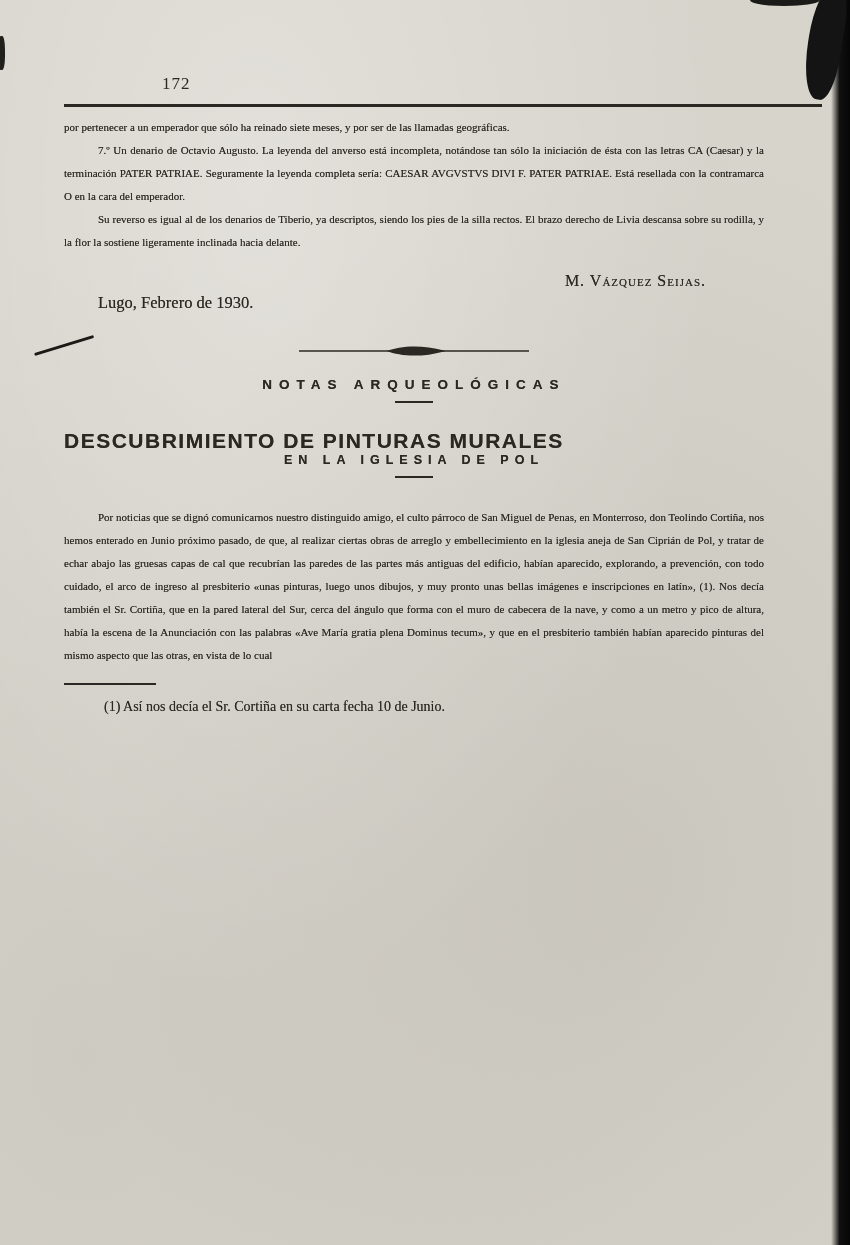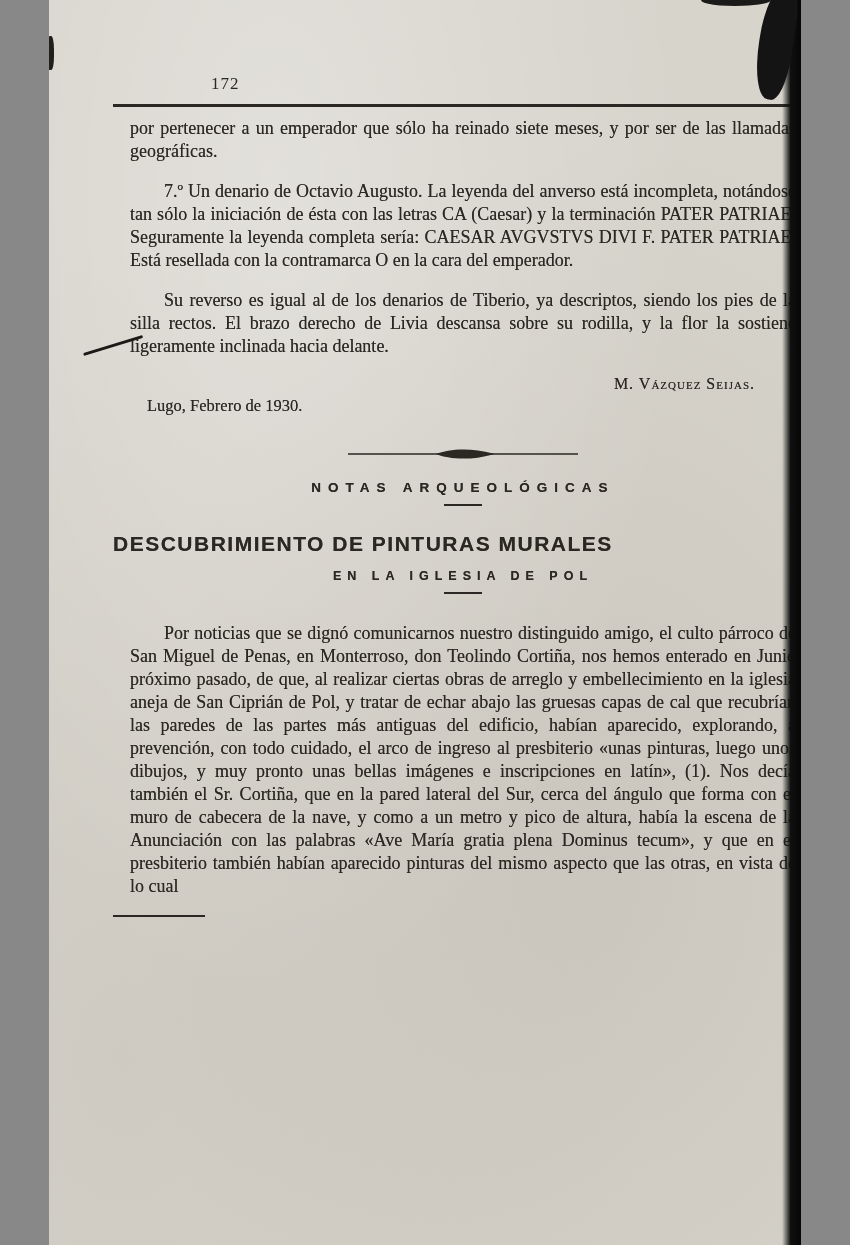--- a/index.html
+++ b/index.html
@@ -1,18 +1,18 @@
 <!DOCTYPE html>
 <html lang="es"><head>
 <meta charset="utf-8">
 <style>
   html, body { margin: 0; padding: 0; background: #888; }
   .scan {
     position: relative;
-    width: 752px;
+    width: 850px;
     height: 1245px;
     margin: 0 auto;
     background-color: #d7d4cc;
     background-image:
       radial-gradient(ellipse at 30% 15%, rgba(255,255,255,0.28), transparent 55%),
       radial-gradient(ellipse at 75% 70%, rgba(125,118,102,0.14), transparent 60%),
       radial-gradient(ellipse at 10% 85%, rgba(125,118,102,0.10), transparent 55%);
     overflow: hidden;
     color: #2b2722;
     font-family: "Liberation Serif", "DejaVu Serif", serif;
@@ -34,27 +34,27 @@
     font-size: 19px; font-weight: bold; letter-spacing: 0.5px;
     text-shadow: 0 0 0.6px rgba(40,35,28,0.8);
   }
   .header-rule {
     position: absolute; left: 64px; top: 104px;
     width: 758px; height: 3px; background: #2b2722;
   }
   
   .bodytext { margin-top: 16px; }
   p.para {
-    margin: 17px; text-align: justify;
-    font-size: 18px; line-height: 23px;
+    margin: 0; text-align: justify;
+    font-size: 11px; line-height: 23px;
     text-shadow: 0 0 0.5px rgba(43,39,34,0.65);
   }
   p.indent { text-indent: 34px; }
   .signature {
-    margin-top: 6px; text-align: right; padding-right: 58px;
+    margin-top: 18px; text-align: right; padding-right: 58px;
     font-size: 16px; font-variant: small-caps; letter-spacing: 1px;
     text-shadow: 0 0 0.5px rgba(43,39,34,0.65);
   }
   .dateline {
     margin-top: 3px; text-indent: 34px; font-size: 16.5px;
     text-shadow: 0 0 0.5px rgba(43,39,34,0.65);
     font-family: Liberation Serif, serif;
   }
   
   .divider { margin: 30px auto 0 auto; width: 230px; display: block; }
@@ -69,21 +69,21 @@
     width: 38px; height: 2px; background: #2b2722;
     margin: 9px auto 0 auto;
   }
   .article-title {
     margin-top: 26px; text-align: left;
     font-family: "Liberation Sans", sans-serif;
     font-size: 21px; font-weight: bold; letter-spacing: 1.5px;
     text-shadow: 0 0 0.6px rgba(43,39,34,0.7);
   }
   .article-subtitle {
-    margin-top: 13px; text-align: center;
+    text-align: center;
     font-family: "Liberation Sans", sans-serif;
     font-size: 12.5px; font-weight: bold; letter-spacing: 6px;
     text-shadow: 0 0 0.5px rgba(43,39,34,0.7);
   }
   .section-body { margin-top: 28px; }
   
   .footnote-rule {
     width: 92px; height: 2px; background: #2b2722; margin-top: 16px;
   }
   .footnote {
@@ -149,20 +149,21 @@
       <div class="article-title">DESCUBRIMIENTO DE PINTURAS MURALES</div>
       <div class="article-subtitle">EN LA IGLESIA DE POL</div>
       <div class="small-rule"></div>
     </div>
 
     <div class="section-body">
       <p class="para indent">Por noticias que se dignó comunicarnos nuestro distinguido amigo, el culto párroco de San Miguel de Penas, en Monterroso, don Teolindo Cortiña, nos hemos enterado en Junio próximo pasado, de que, al realizar ciertas obras de arreglo y embellecimiento en la iglesia aneja de San Ciprián de Pol, y tratar de echar abajo las gruesas capas de cal que recubrían las paredes de las partes más antiguas del edificio, habían aparecido, explorando, a prevención, con todo cuidado, el arco de ingreso al presbiterio «unas pinturas, luego unos dibujos, y muy pronto unas bellas imágenes e inscripciones en latín», (1). Nos decía también el Sr. Cortiña, que en la pared lateral del Sur, cerca del ángulo que forma con el muro de cabecera de la nave, y como a un metro y pico de altura, había la escena de la Anunciación con las palabras «Ave María gratia plena Dominus tecum», y que en el presbiterio también habían aparecido pinturas del mismo aspecto que las otras, en vista de lo cual</p>
     </div>
 
     <div class="footnote-rule"></div>
+    <p class="footnote">(1)   Así nos decía el Sr. Cortiña en su carta fecha 10 de Junio.</p>
 
   </div>
 
   <div class="binding-shadow"></div>
   <div class="corner-smudge"></div>
   <div class="top-edge-smudge"></div>
   <div class="left-edge-mark"></div>
   <div class="pen-mark"></div>
 
 </div>

